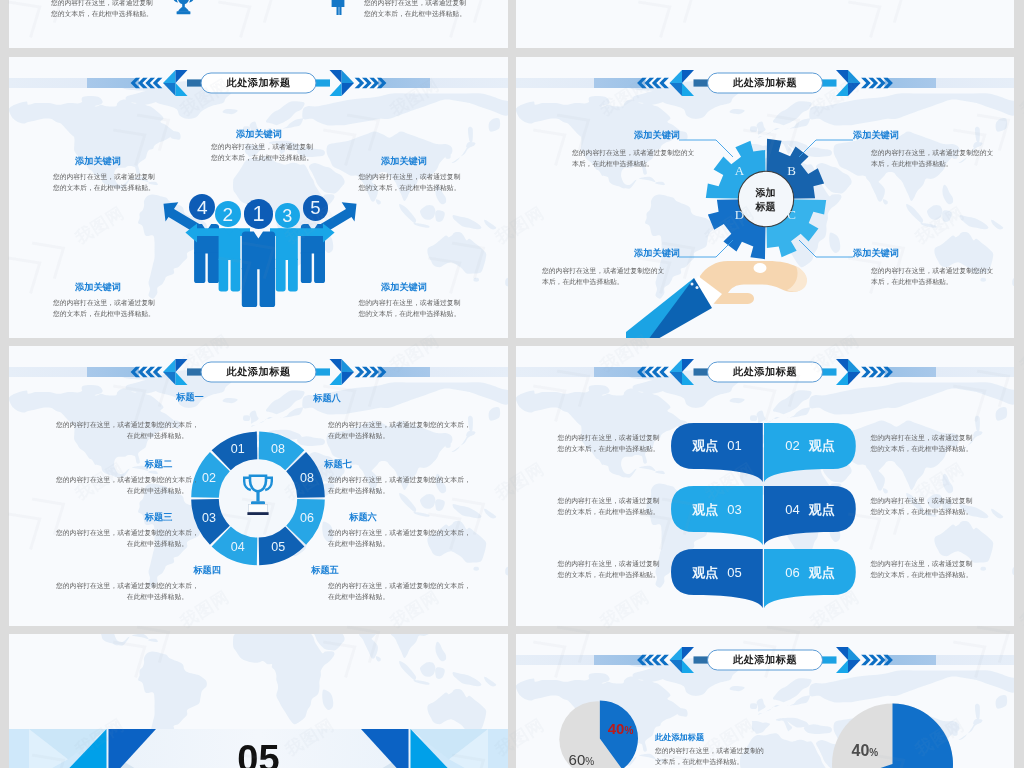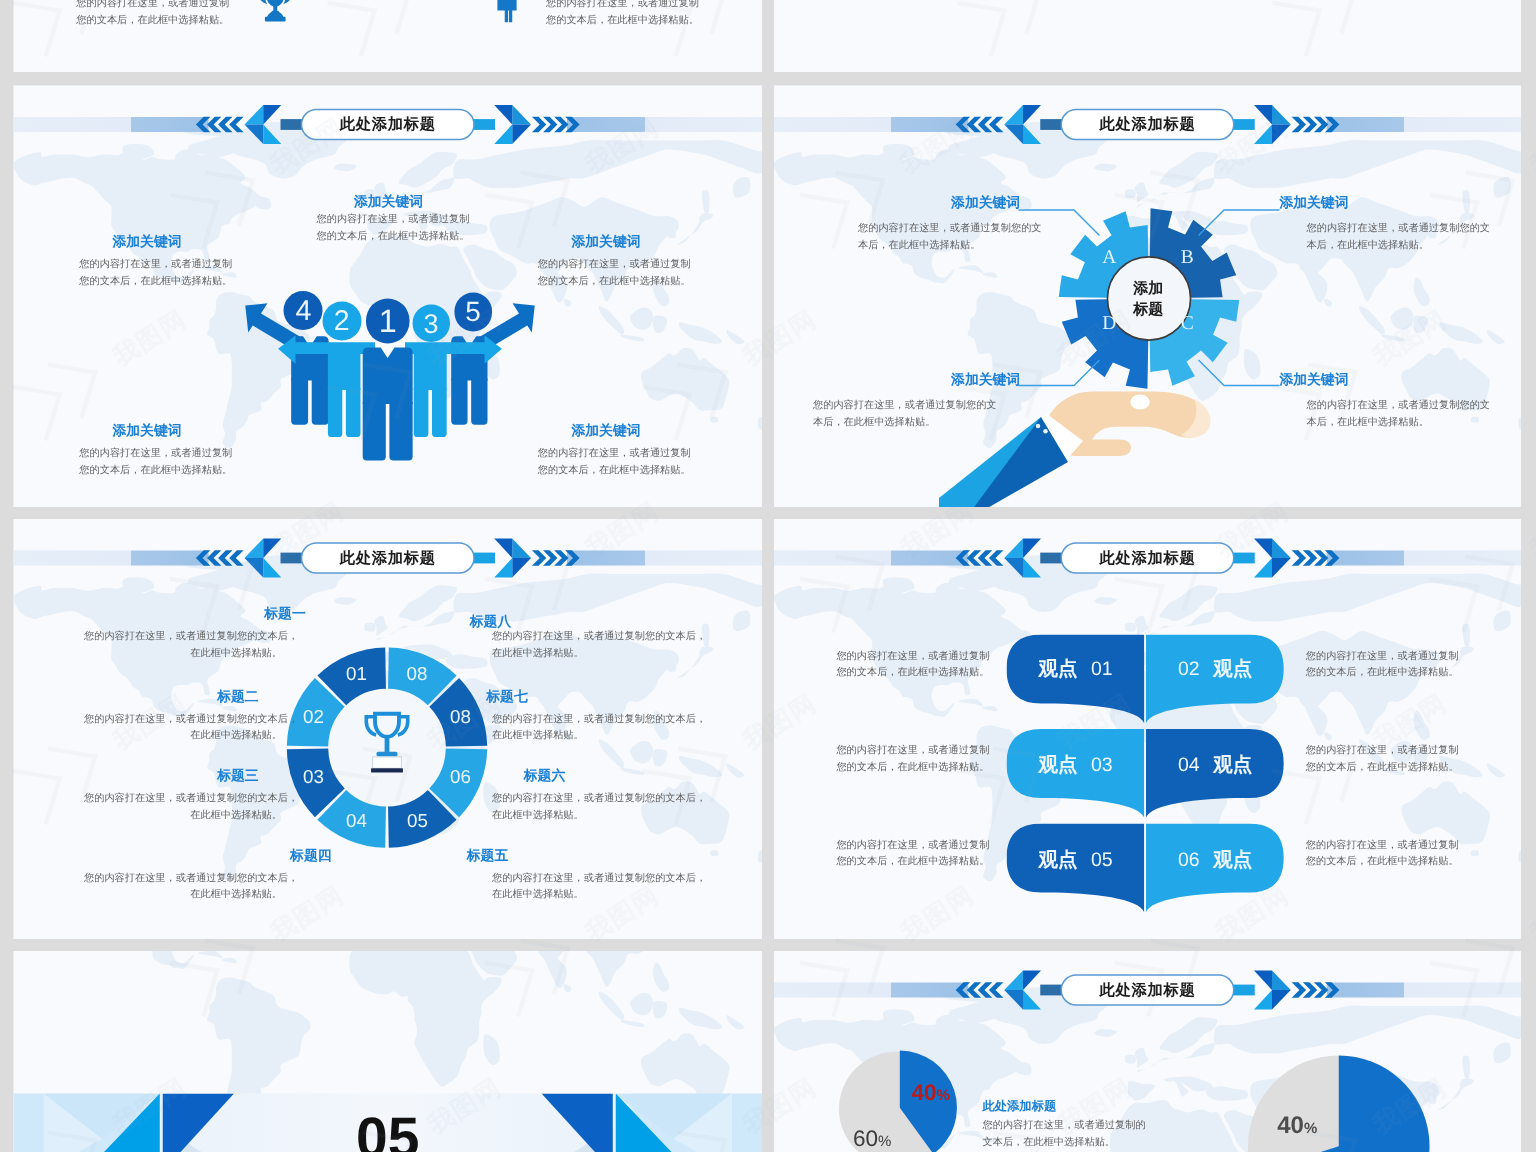--- a/index.html
+++ b/index.html
@@ -439,21 +439,21 @@
       <div style="position:absolute;left:255px;top:95.9px;width:28px;text-align:center;color:#eaf5fd;font-size:12.5px;line-height:15px;">08</div>
       <svg style="position:absolute;left:232.0px;top:127.4px;" width="34" height="50" viewBox="0 0 34 50">
         <path fill="none" stroke="#1d8fd8" stroke-width="2.6" d="M 9.0,2.8 h16.0 v5.0 c0,6.0-3.6,10.4-8.0,10.4 c-4.4,0-8.0-4.4-8.0-10.4 Z"></path>
         <path fill="none" stroke="#1d8fd8" stroke-width="2.4" d="M 9.0,4.8 H 3.2 v3.4 c0,4.4 2.8,8.0 6.6,8.8"></path>
         <path fill="none" stroke="#1d8fd8" stroke-width="2.4" d="M 25.0,4.8 H 30.8 v3.4 c0,4.4-2.8,8.0-6.6,8.8"></path>
         <rect x="15.4" y="18.0" width="3.2" height="10.6" fill="#1d8fd8"></rect>
         <rect x="10.0" y="28.2" width="14.0" height="3.2" rx="1.2" fill="#1d8fd8"></rect>
         <rect x="7.4" y="31.6" width="19.2" height="7.6" fill="#fdfefe" stroke="#cdd8e3" stroke-width="0.7"></rect>
         <rect x="6.4" y="39.2" width="21.2" height="2.8" fill="#1a2a52"></rect>
       </svg>
-      <div class="kw ctr" style="left:150.0px;top:57.0px;width:62px;">标题一</div>
+      <div class="kw ctr" style="left:150.0px;top:45px;width:62px;">标题一</div>
       <div class="bd" style="left:47.0px;top:73.0px;width:132px;text-align:right;">
         <div>您的内容打在这里，或者通过复制您的文本后，</div>
         <div>在此框中选择粘贴。</div>
       </div>
       <div class="kw ctr" style="left:118.6px;top:112.0px;width:62px;">标题二</div>
       <div class="bd" style="left:47.0px;top:128.0px;width:132px;text-align:right;">
         <div>您的内容打在这里，或者通过复制您的文本后，</div>
         <div>在此框中选择粘贴。</div>
       </div>
       <div class="kw ctr" style="left:118.6px;top:164.5px;width:62px;">标题三</div>
@@ -474,21 +474,21 @@
       <div class="kw ctr" style="left:323px;top:164.5px;width:62px;">标题六</div>
       <div class="bd" style="left:319.0px;top:181.0px;width:132px;text-align:left;">
         <div>您的内容打在这里，或者通过复制您的文本后，</div>
         <div>在此框中选择粘贴。</div>
       </div>
       <div class="kw ctr" style="left:298px;top:112.0px;width:62px;">标题七</div>
       <div class="bd" style="left:319.0px;top:128.0px;width:132px;text-align:left;">
         <div>您的内容打在这里，或者通过复制您的文本后，</div>
         <div>在此框中选择粘贴。</div>
       </div>
-      <div class="kw ctr" style="left:287.0px;top:62px;width:62px;">标题八</div>
+      <div class="kw ctr" style="left:287.0px;top:46px;width:62px;">标题八</div>
       <div class="bd" style="left:319.0px;top:73.0px;width:132px;text-align:left;">
         <div>您的内容打在这里，或者通过复制您的文本后，</div>
         <div>在此框中选择粘贴。</div>
       </div>
     </div>
     <div class="slide" style="left:516px;top:346px;width:498px;height:280px;">
       <div class="worldmap" style="left:-18px;top:24px;width:535px;height:224px;opacity:0.62">
         <svg viewBox="0 0 1000 480" preserveAspectRatio="none" fill="#dce8f5">
           <path d="M 33.3,60.8 C 33.8,58.0 35.6,56.3 38.9,54.1 C 42.1,51.8 48.1,49.0 52.8,47.3 C 57.4,45.6 63.9,43.4 66.7,43.9 C 69.4,44.5 66.7,50.1 69.4,50.7 C 72.2,51.3 79.2,47.9 83.3,47.3 C 87.5,46.8 90.3,47.3 94.4,47.3 C 98.6,47.3 103.7,46.8 108.3,47.3 C 113.0,47.9 118.5,50.1 122.2,50.7 C 125.9,51.3 126.9,51.3 130.6,50.7 C 134.3,50.1 140.7,47.9 144.4,47.3 C 148.1,46.8 149.1,47.3 152.8,47.3 C 156.5,47.3 162.0,49.0 166.7,47.3 C 171.3,45.6 175.9,36.1 180.6,37.2 C 185.2,38.3 190.3,51.8 194.4,54.1 C 198.6,56.3 201.9,50.7 205.6,50.7 C 209.3,50.7 212.0,53.5 216.7,54.1 C 221.3,54.6 230.1,55.2 233.3,54.1 C 236.6,53.0 234.3,49.6 236.1,47.3 C 238.0,45.1 240.7,41.7 244.4,40.6 C 248.1,39.4 255.1,39.4 258.3,40.6 C 261.6,41.7 261.6,46.2 263.9,47.3 C 266.2,48.5 269.9,49.0 272.2,47.3 C 274.5,45.6 275.0,36.6 277.8,37.2 C 280.6,37.7 285.6,47.9 288.9,50.7 C 292.1,53.5 294.4,52.4 297.2,54.1 C 300.0,55.8 301.9,57.5 305.6,60.8 C 309.3,64.2 316.7,71.0 319.4,74.4 C 322.2,77.7 322.7,78.9 322.2,81.1 C 321.8,83.4 315.7,85.6 316.7,87.9 C 317.6,90.1 324.1,91.8 327.8,94.6 C 331.5,97.5 336.1,102.0 338.9,104.8 C 341.7,107.6 345.4,108.7 344.4,111.5 C 343.5,114.4 337.0,118.9 333.3,121.7 C 329.6,124.5 325.5,126.8 322.2,128.5 C 319.0,130.1 316.7,130.1 313.9,131.8 C 311.1,133.5 307.4,136.3 305.6,138.6 C 303.7,140.8 304.6,143.7 302.8,145.4 C 300.9,147.0 296.3,147.0 294.4,148.7 C 292.6,150.4 292.6,152.7 291.7,155.5 C 290.7,158.3 290.7,162.8 288.9,165.6 C 287.0,168.5 282.9,170.1 280.6,172.4 C 278.2,174.6 275.5,175.8 275.0,179.2 C 274.5,182.5 277.3,189.3 277.8,192.7 C 278.2,196.1 278.7,198.3 277.8,199.4 C 276.9,200.6 273.6,201.7 272.2,199.4 C 270.8,197.2 270.8,188.7 269.4,185.9 C 268.1,183.1 266.2,183.1 263.9,182.5 C 261.6,182.0 257.9,182.0 255.6,182.5 C 253.2,183.1 252.8,185.4 250.0,185.9 C 247.2,186.5 241.7,185.4 238.9,185.9 C 236.1,186.5 234.7,187.6 233.3,189.3 C 231.9,191.0 231.0,193.2 230.6,196.1 C 230.1,198.9 229.6,202.3 230.6,206.2 C 231.5,210.1 233.8,216.9 236.1,219.7 C 238.4,222.5 242.1,223.1 244.4,223.1 C 246.8,223.1 248.1,221.4 250.0,219.7 C 251.9,218.0 254.2,214.1 255.6,213.0 C 256.9,211.8 259.7,210.1 258.3,213.0 C 256.9,215.8 250.5,227.0 247.2,229.9 C 244.0,232.7 241.2,229.9 238.9,229.9 C 236.6,229.9 235.2,230.4 233.3,229.9 C 231.5,229.3 230.6,227.6 227.8,226.5 C 225.0,225.4 219.9,224.8 216.7,223.1 C 213.4,221.4 210.2,219.2 208.3,216.3 C 206.5,213.5 207.4,208.5 205.6,206.2 C 203.7,203.9 199.1,203.4 197.2,202.8 C 195.4,202.3 195.8,204.5 194.4,202.8 C 193.1,201.1 190.7,194.9 188.9,192.7 C 187.0,190.4 185.6,192.1 183.3,189.3 C 181.0,186.5 177.8,179.2 175.0,175.8 C 172.2,172.4 169.0,171.8 166.7,169.0 C 164.4,166.2 163.0,162.3 161.1,158.9 C 159.3,155.5 156.5,152.1 155.6,148.7 C 154.6,145.4 155.6,143.1 155.6,138.6 C 155.6,134.1 156.5,125.6 155.6,121.7 C 154.6,117.7 152.8,118.3 150.0,114.9 C 147.2,111.5 142.1,105.4 138.9,101.4 C 135.6,97.5 133.3,93.5 130.6,91.3 C 127.8,89.0 125.5,89.6 122.2,87.9 C 119.0,86.2 115.3,82.3 111.1,81.1 C 106.9,80.0 101.9,80.6 97.2,81.1 C 92.6,81.7 88.0,83.4 83.3,84.5 C 78.7,85.6 73.1,86.8 69.4,87.9 C 65.7,89.0 64.4,91.3 61.1,91.3 C 57.9,91.3 53.2,89.6 50.0,87.9 C 46.8,86.2 44.0,83.9 41.7,81.1 C 39.4,78.3 37.5,74.4 36.1,71.0 C 34.7,67.6 32.9,63.7 33.3,60.8 Z"></path>
           <path d="M 338.9,3.4 C 347.7,1.7 363.4,0.0 375.0,0.0 C 386.6,0.0 397.7,1.7 408.3,3.4 C 419.0,5.1 431.9,6.8 438.9,10.1 C 445.8,13.5 450.0,19.2 450.0,23.7 C 450.0,28.2 441.7,33.2 438.9,37.2 C 436.1,41.1 438.0,44.5 433.3,47.3 C 428.7,50.1 417.6,51.3 411.1,54.1 C 404.6,56.9 399.1,60.3 394.4,64.2 C 389.8,68.2 388.0,74.9 383.3,77.7 C 378.7,80.6 371.8,81.7 366.7,81.1 C 361.6,80.6 356.0,77.7 352.8,74.4 C 349.5,71.0 350.5,64.2 347.2,60.8 C 344.0,57.5 339.4,56.3 333.3,54.1 C 327.3,51.8 316.7,50.7 311.1,47.3 C 305.6,43.9 300.9,38.3 300.0,33.8 C 299.1,29.3 301.9,24.2 305.6,20.3 C 309.3,16.3 316.7,13.0 322.2,10.1 C 327.8,7.3 330.1,5.1 338.9,3.4 Z"></path>

